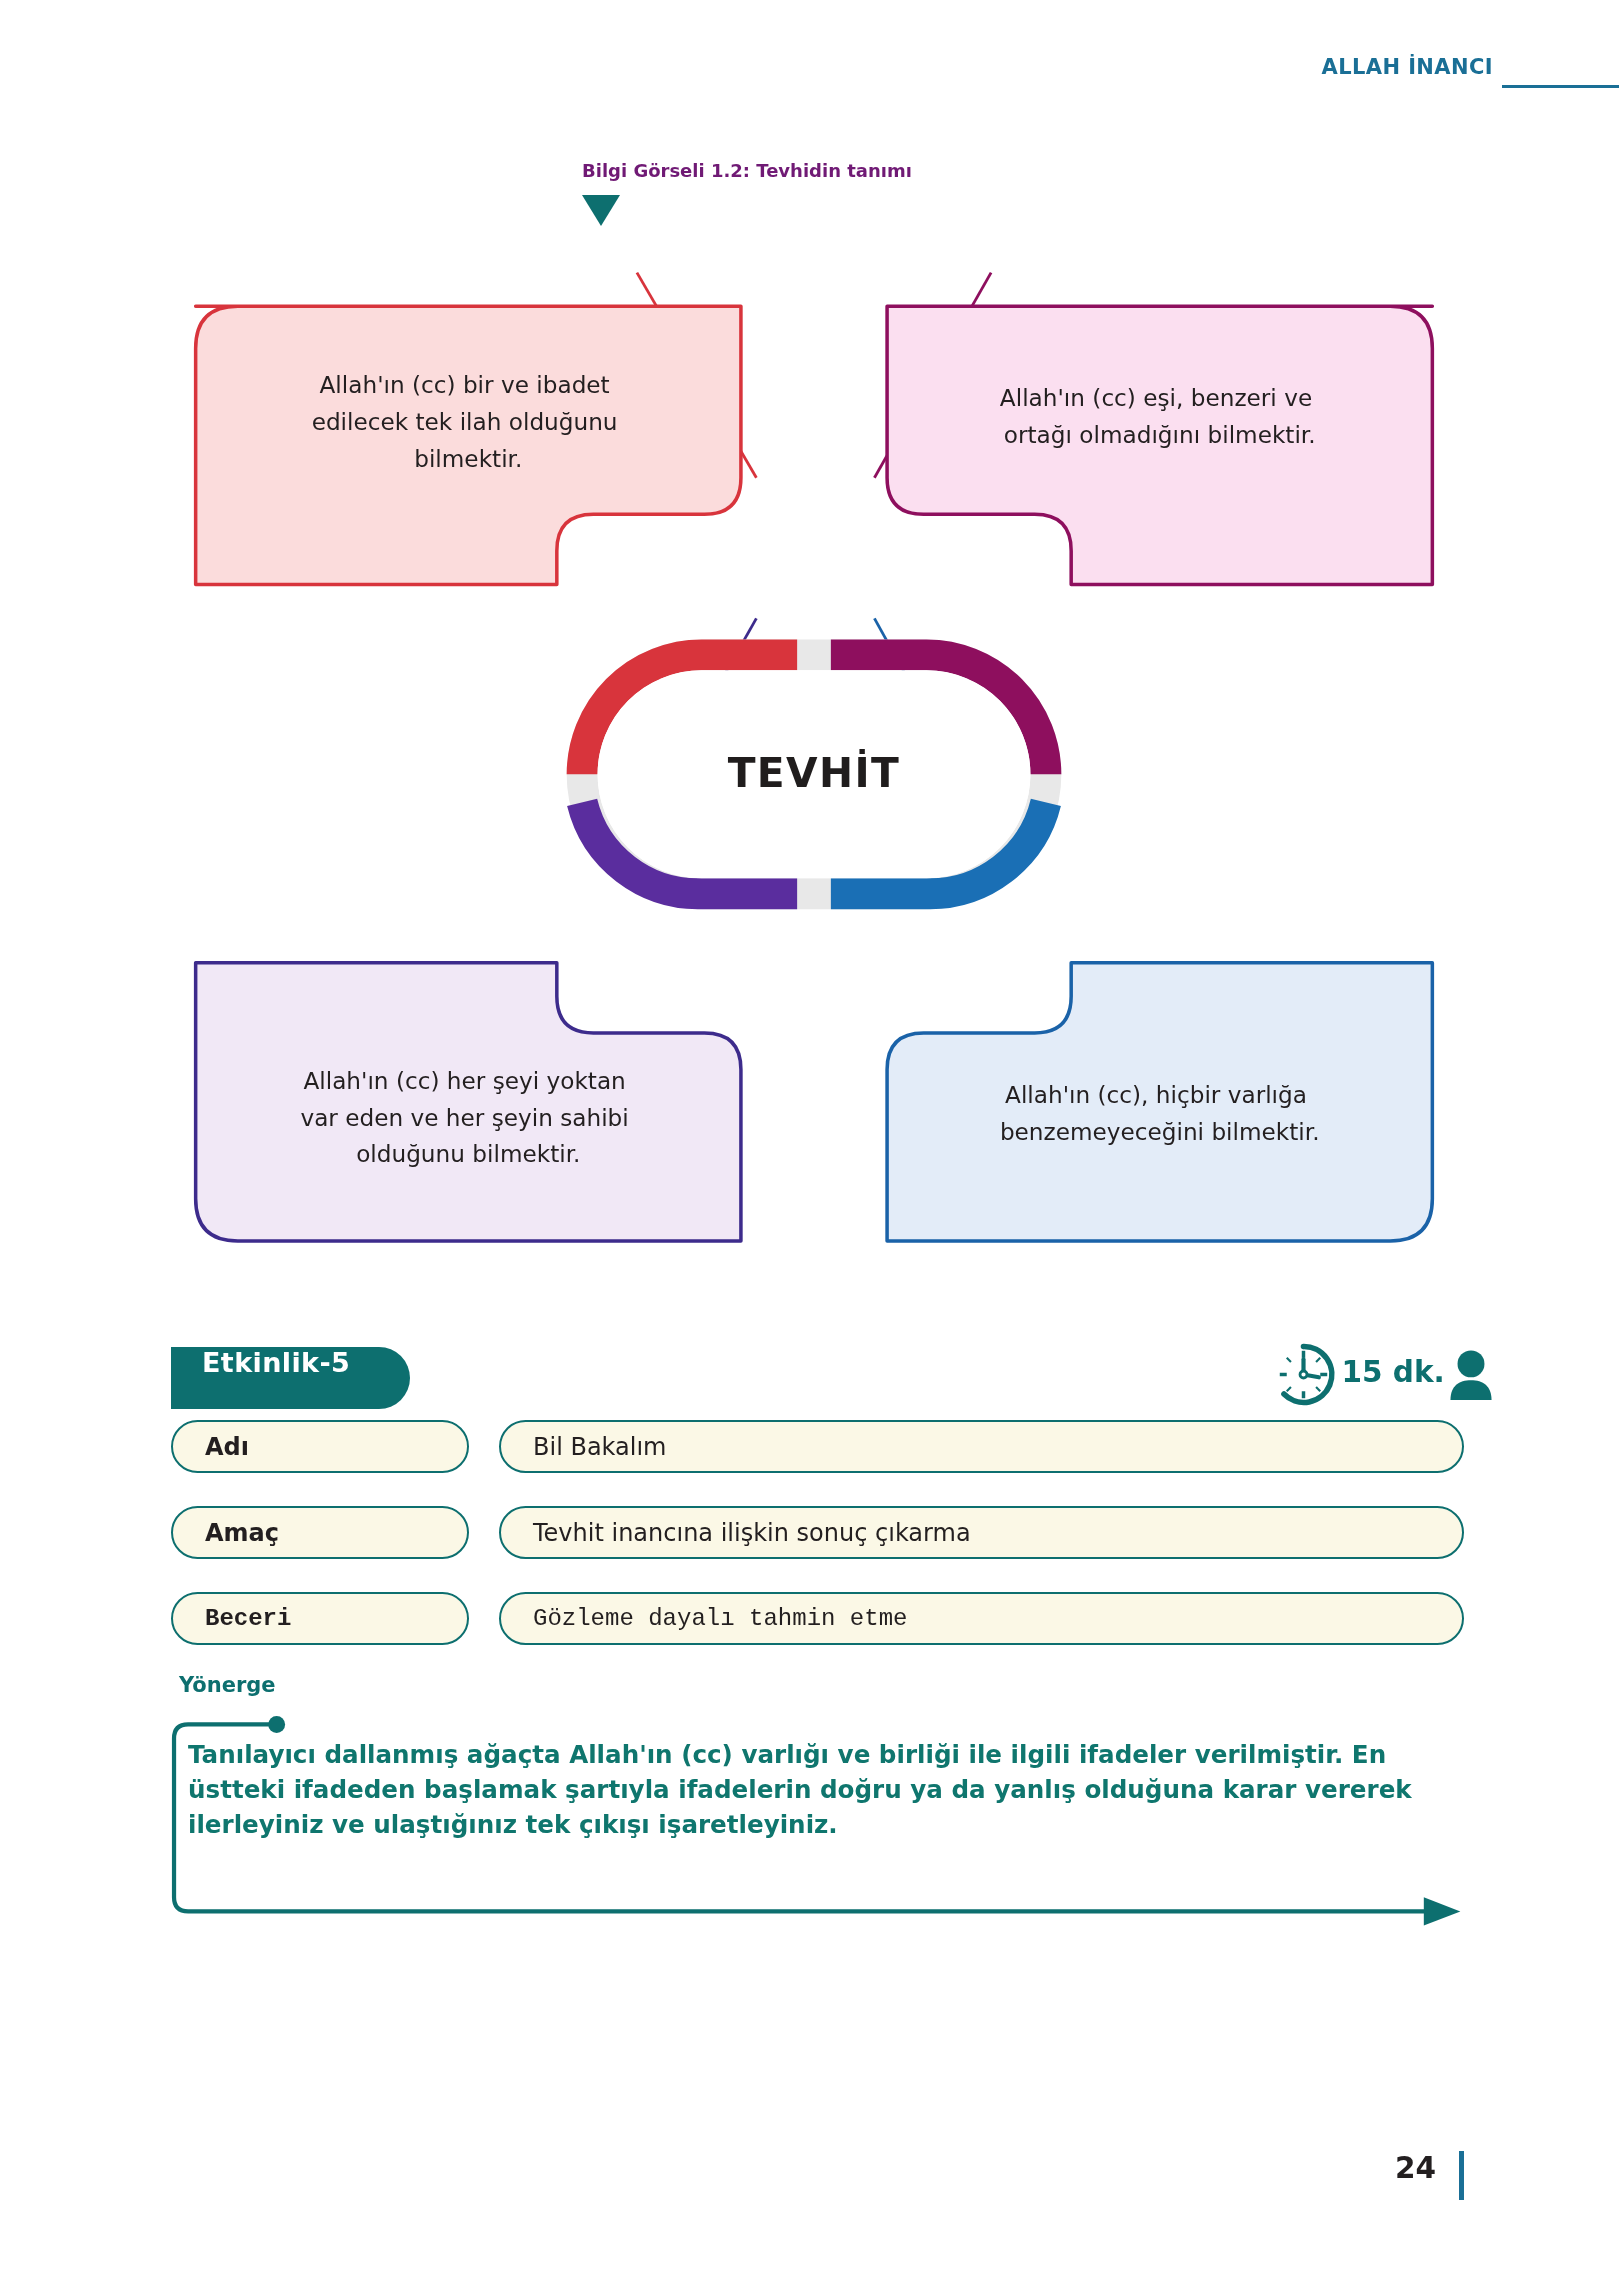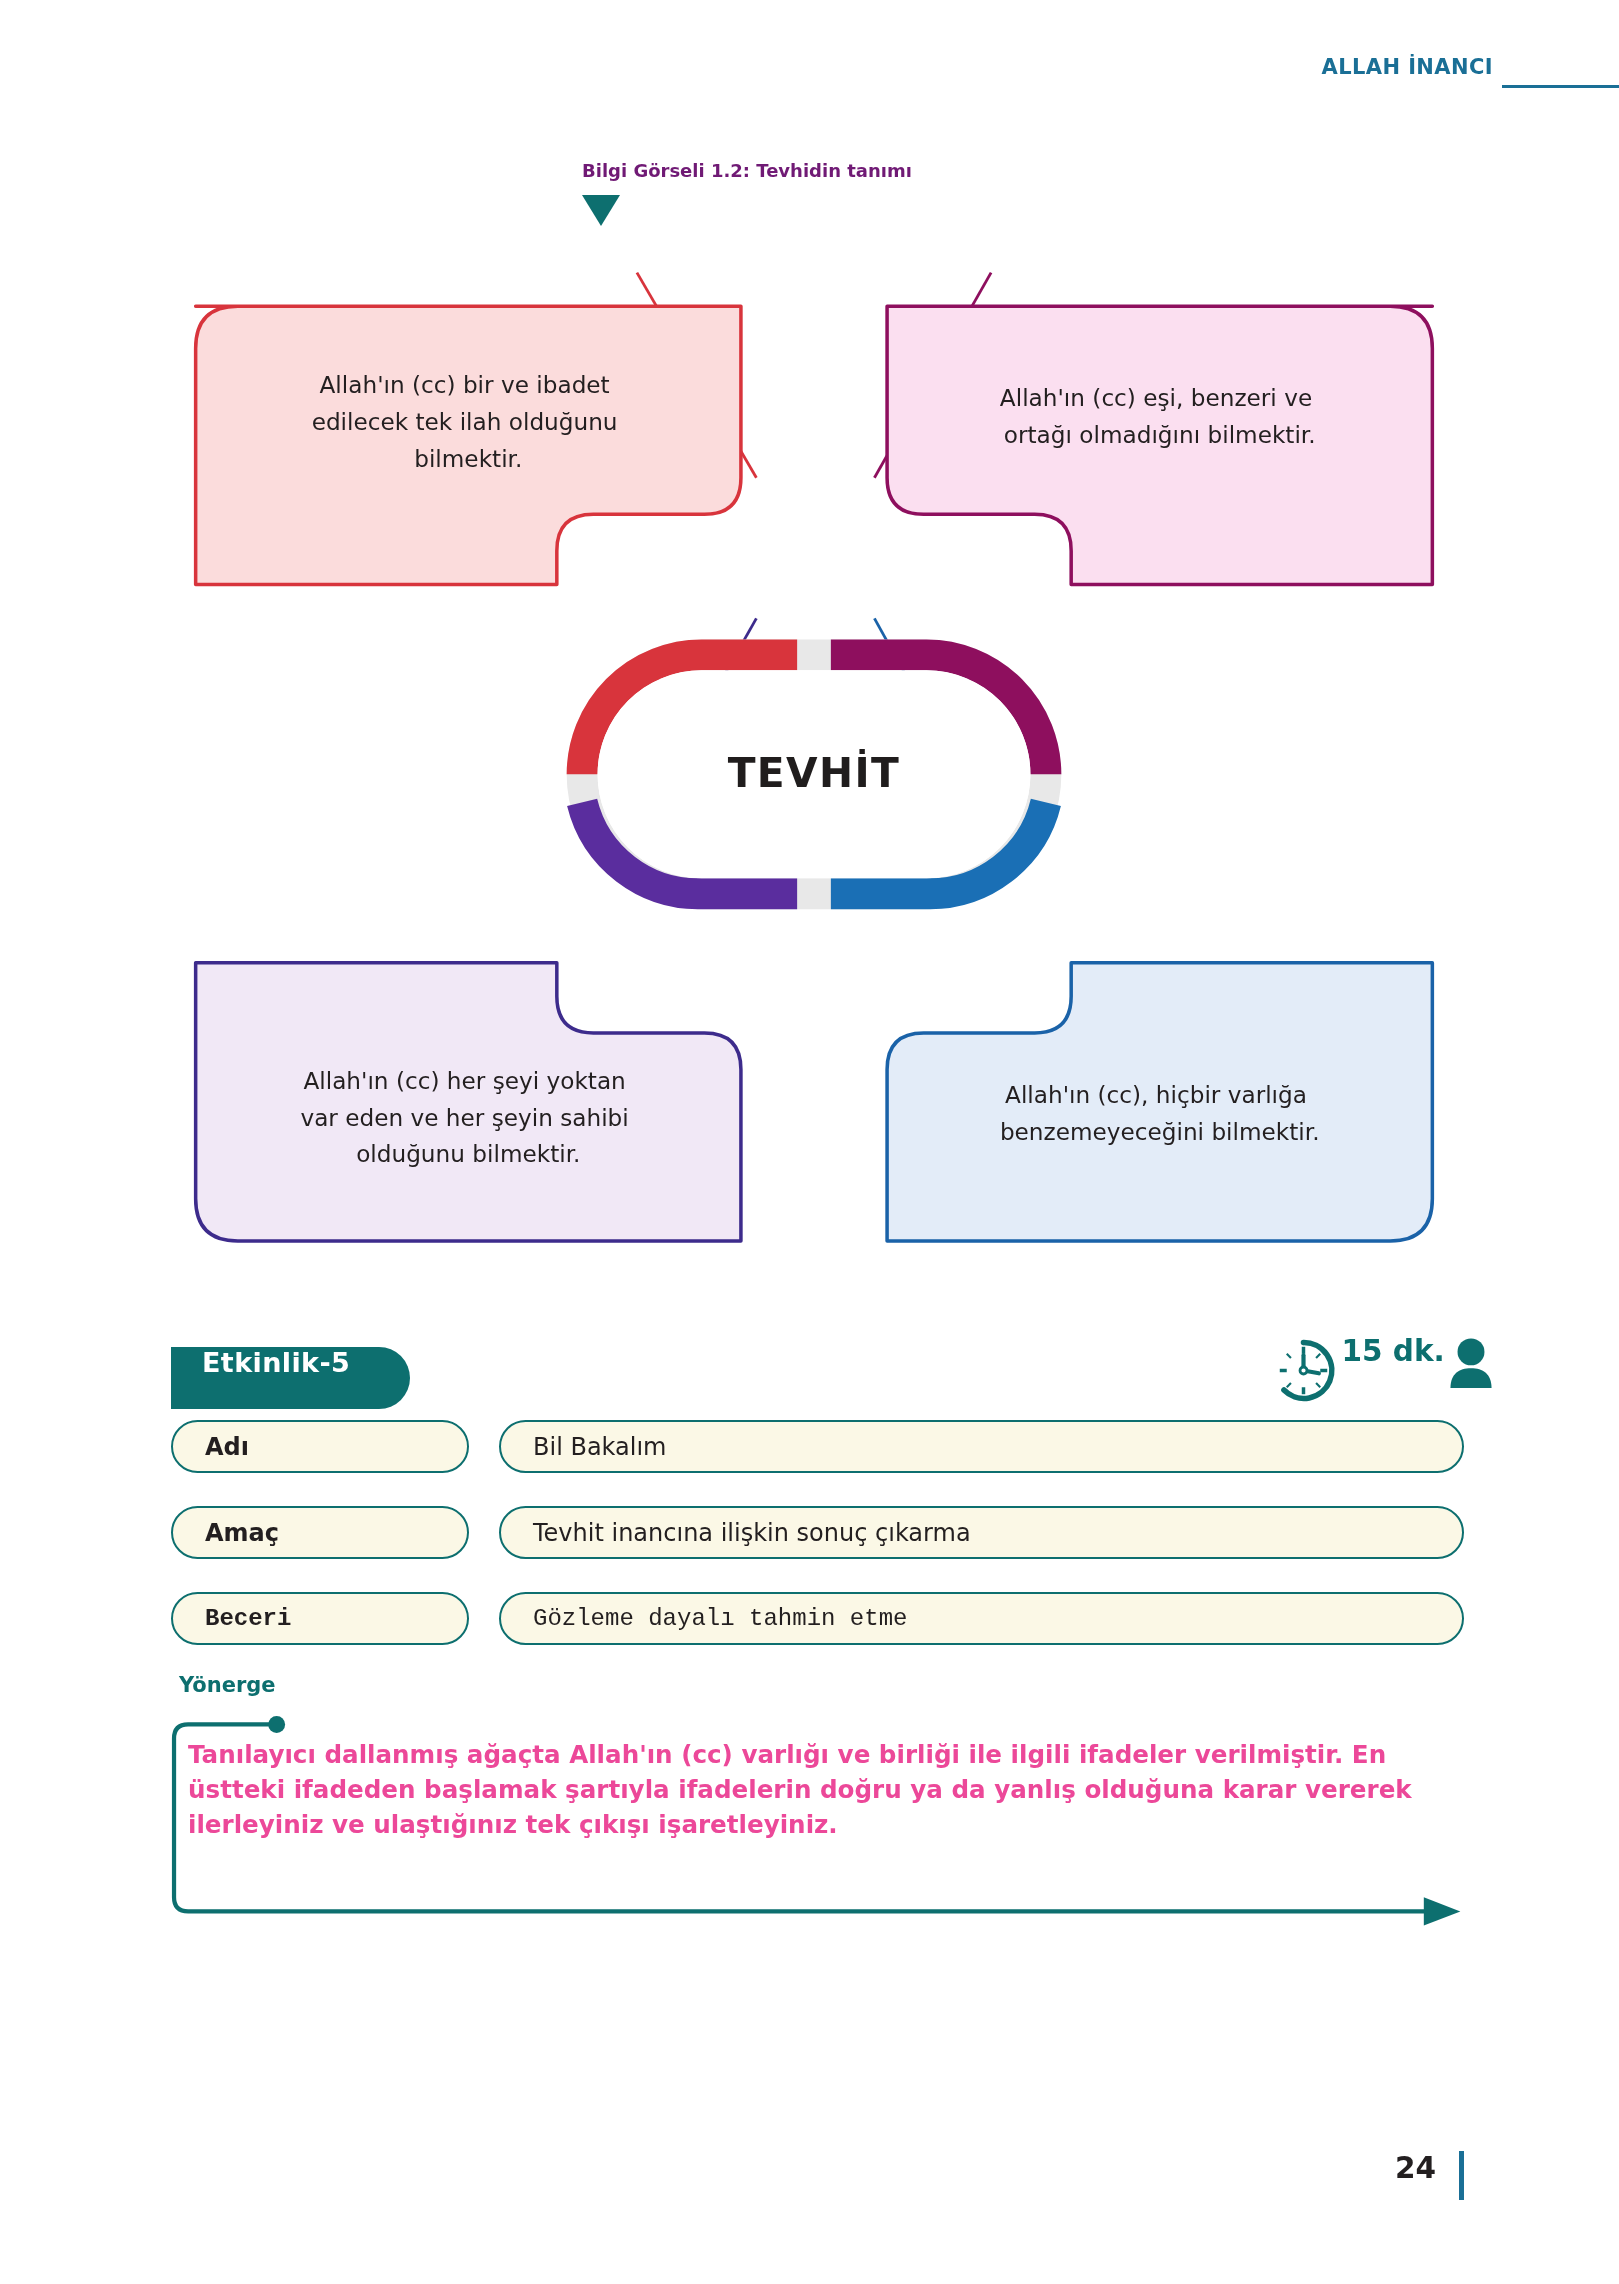--- a/index.html
+++ b/index.html
@@ -114,21 +114,21 @@
     font-weight: bold;
     letter-spacing: 0.4px;
   }
 
   #meta-cluster {
     position: absolute;
     right: 127px;
     top: 1.4px;
     height: 77px;
     display: flex;
-    align-items: flex-start;
+    align-items: center;
     gap: 4.2px;
   }
   #duration-label {
     font-size: 29.5px;
     font-weight: bold;
     color: #0d6f6f;
     line-height: 1;
     padding-bottom: 5.6px;
   }
 
@@ -190,21 +190,21 @@
     height: 232px;
   }
   #yonerge-body {
     position: absolute;
     left: 188px;
     top: 402px;
     width: 1274px;
     font-size: 24.6px;
     font-weight: bold;
     line-height: 1.42;
-    color: #ec4899;
+    color: #0f766e;
   }
 
   
   #page-number {
     position: absolute;
     left: 1395px;
     top: 2151px;
     font-size: 29.5px;
     font-weight: bold;
     color: #231f20;

